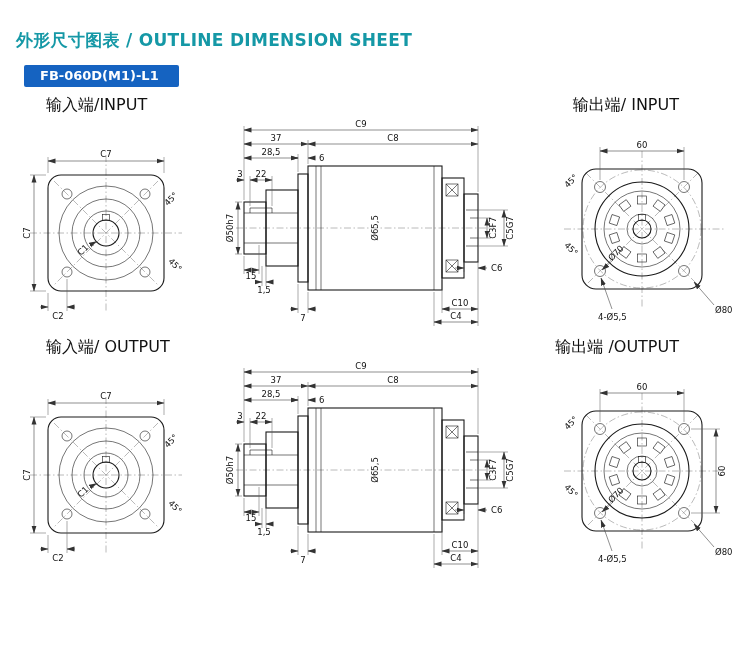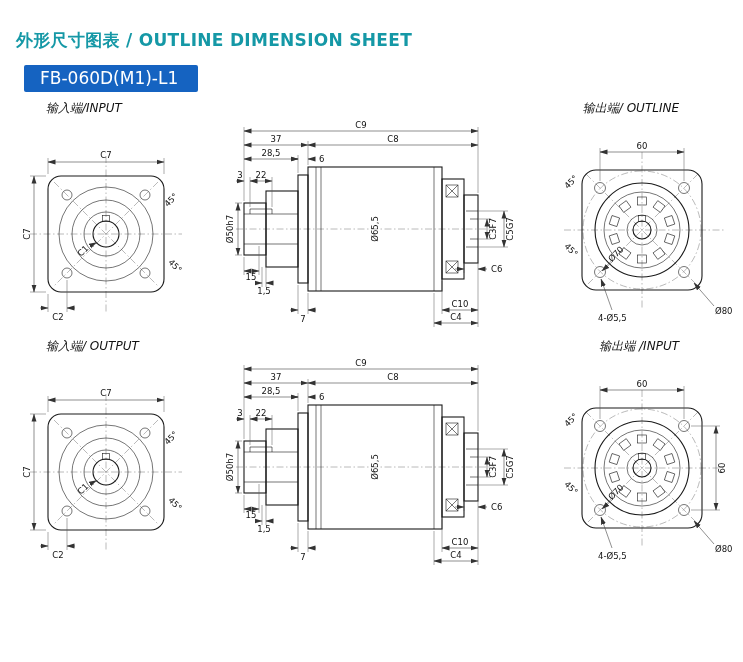--- a/index.html
+++ b/index.html
@@ -1,21 +1,21 @@
 <!DOCTYPE html>
 <html style="--title-color: #1598a6; --badge-bg: #1563c1;"><head>
 <meta charset="utf-8">
 <style>
   html,body{margin:0;padding:0;background:#fff;width:743px;height:662px;overflow:hidden;
     font-family:"DejaVu Sans","Liberation Sans",sans-serif;}
   .page{position:relative;width:743px;height:662px;margin-top:20px;}
   .title{color:var(--title-color,#1598a6);font-size:17px;font-weight:bold;padding:9px 0 0 16px;letter-spacing:.3px;}
-  .badge{display:inline-block;background:var(--badge-bg,#1563c1);color:#fff;font-size:17px;font-weight:normal;
+  .badge{display:inline-block;background:var(--badge-bg,#1563c1);color:#fff;font-size:13px;font-weight:bold;
     padding:3px 20px 4px 16px;margin:13px 0 2px 24px;border-radius:2px;}
-  .labels-row{display:flex;justify-content:space-between;padding:6px 64px 0 46px;font-size:12px;color:#111;font-style:italic;}
+  .labels-row{display:flex;justify-content:space-between;padding:6px 64px 0 46px;font-size:16px;color:#111;}
   .views-row{display:flex;align-items:center;padding-left:6px;margin-top:0px;}
   .view{flex:0 0 auto;}
   .side-view{margin-left:10px;}
   .output-view{margin-left:6px;}
   svg text{font-family:"DejaVu Sans","Liberation Sans",sans-serif;}
   .ol{fill:none;stroke:#1a1a1a;stroke-width:1.1;}
   .thin{fill:none;stroke:#1a1a1a;stroke-width:0.6;}
   .cl{fill:none;stroke:#808080;stroke-width:0.55;stroke-dasharray:7 2.5 1.5 2.5;}
   .ext{stroke:#555;stroke-width:0.5;}
   .dim{stroke:#444;stroke-width:0.6;marker-start:url(#arr);marker-end:url(#arr);}
@@ -35,21 +35,21 @@
 
 <div class="page">
   <div class="title">外形尺寸图表 / OUTLINE DIMENSION SHEET</div>
   <div id="sections">
   <section class="sheet-section">
     <div class="badge">
       <span>FB-060D(M1)-L1</span>
     </div>
     <div class="labels-row">
       <span>输入端/INPUT</span>
-      <span>输出端/ OUTLINE</span>
+      <span>输出端/ INPUT</span>
     </div>
     <div class="views-row">
 
       <svg class="view input-view" width="190" height="205" viewBox="0 0 190 205">
         <g>
           <line class="cl" x1="24" y1="112" x2="176" y2="112"></line>
           <line class="cl" x1="100" y1="34" x2="100" y2="190"></line>
           <line class="cl" x1="48" y1="60" x2="152" y2="164"></line>
           <line class="cl" x1="152" y1="60" x2="48" y2="164"></line>
         </g>
@@ -260,21 +260,21 @@
           <text class="dt" x="56" y="199">4-Ø5,5</text>
         </g>
       </svg>
 
     </div>
   </section>
 
   <section class="sheet-section">
     <div class="labels-row">
       <span>输入端/ OUTPUT</span>
-      <span>输出端 /INPUT</span>
+      <span>输出端 /OUTPUT</span>
     </div>
     <div class="views-row">
 
       <svg class="view input-view" width="190" height="205" viewBox="0 0 190 205">
         <g>
           <line class="cl" x1="24" y1="112" x2="176" y2="112"></line>
           <line class="cl" x1="100" y1="34" x2="100" y2="190"></line>
           <line class="cl" x1="48" y1="60" x2="152" y2="164"></line>
           <line class="cl" x1="152" y1="60" x2="48" y2="164"></line>
         </g>

